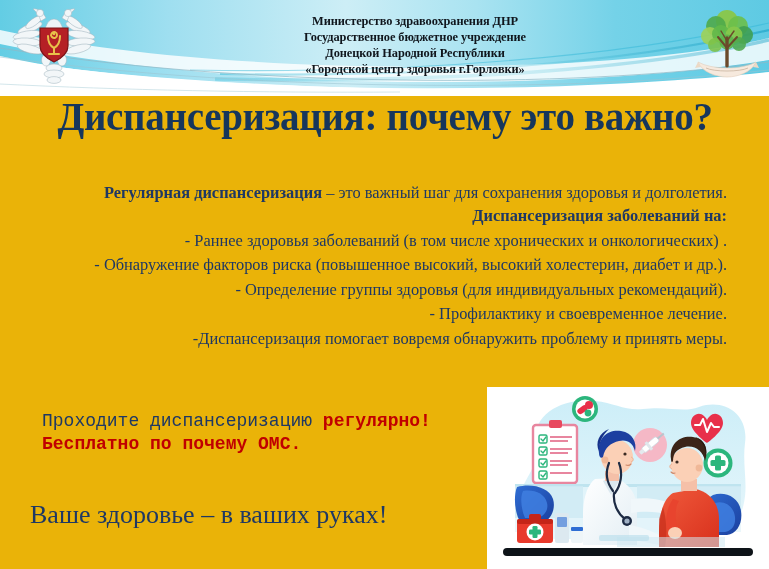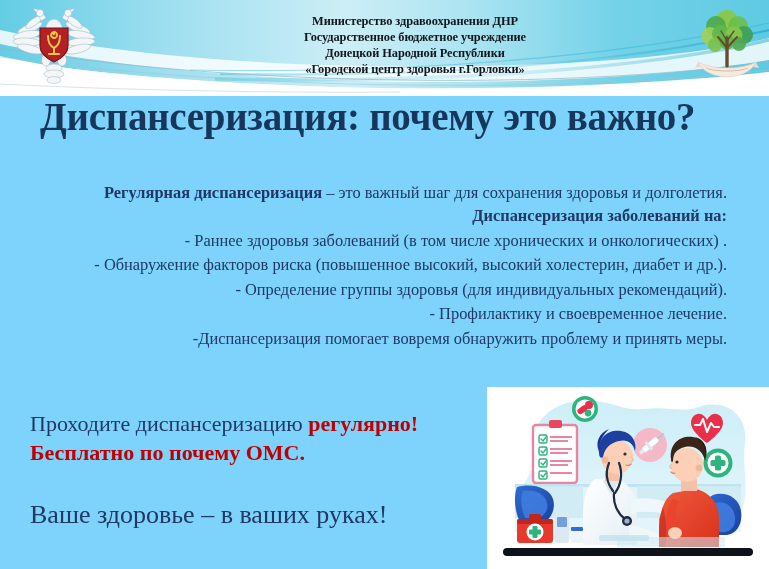--- a/index.html
+++ b/index.html
@@ -10,21 +10,21 @@
     height: 569px;
     overflow: hidden;
     background: #ffffff;
     font-family: "Liberation Serif", "DejaVu Serif", serif;
   }
 
   #poster {
     position: relative;
     width: 769px;
     height: 569px;
-    background: #7dd3fc;
+    background: #eab308;
     overflow: hidden;
   }
 
   
   .header {
     position: absolute;
     left: 0; top: 0;
     width: 769px;
     height: 96px;
     overflow: hidden;
@@ -68,21 +68,21 @@
     left: 692px; top: 4px;
     width: 70px; height: 82px;
     z-index: 7;
   }
 
   
   .title {
     position: absolute;
     left: 40px; top: 96px;
     width: 690px;
-    text-align: left;
+    text-align: center;
     font-family: "Liberation Serif", "DejaVu Serif", serif;
     font-weight: bold;
     font-size: 39px;
     line-height: 1.08;
     color: #16365c;
     letter-spacing: -0.3px;
   }
 
   
   .body-block {
@@ -110,25 +110,26 @@
   }
 
   
   .cta {
     position: absolute;
     left: 30px;
     top: 410px;
     width: 470px;
   }
   .cta-line {
-    font-family: Liberation Serif, serif;
-    font-size: 22px;
+    font-family: Liberation Mono, monospace;
+    font-size: 18px;
     line-height: 1.30;
     color: #1f3864;
     white-space: nowrap;
+    margin-left: 12px;
   }
   .cta-red {
     color: #c00000;
     font-weight: bold;
   }
   .cta-line.red-all {
     color: #c00000;
     font-weight: bold;
   }
   .closing {

